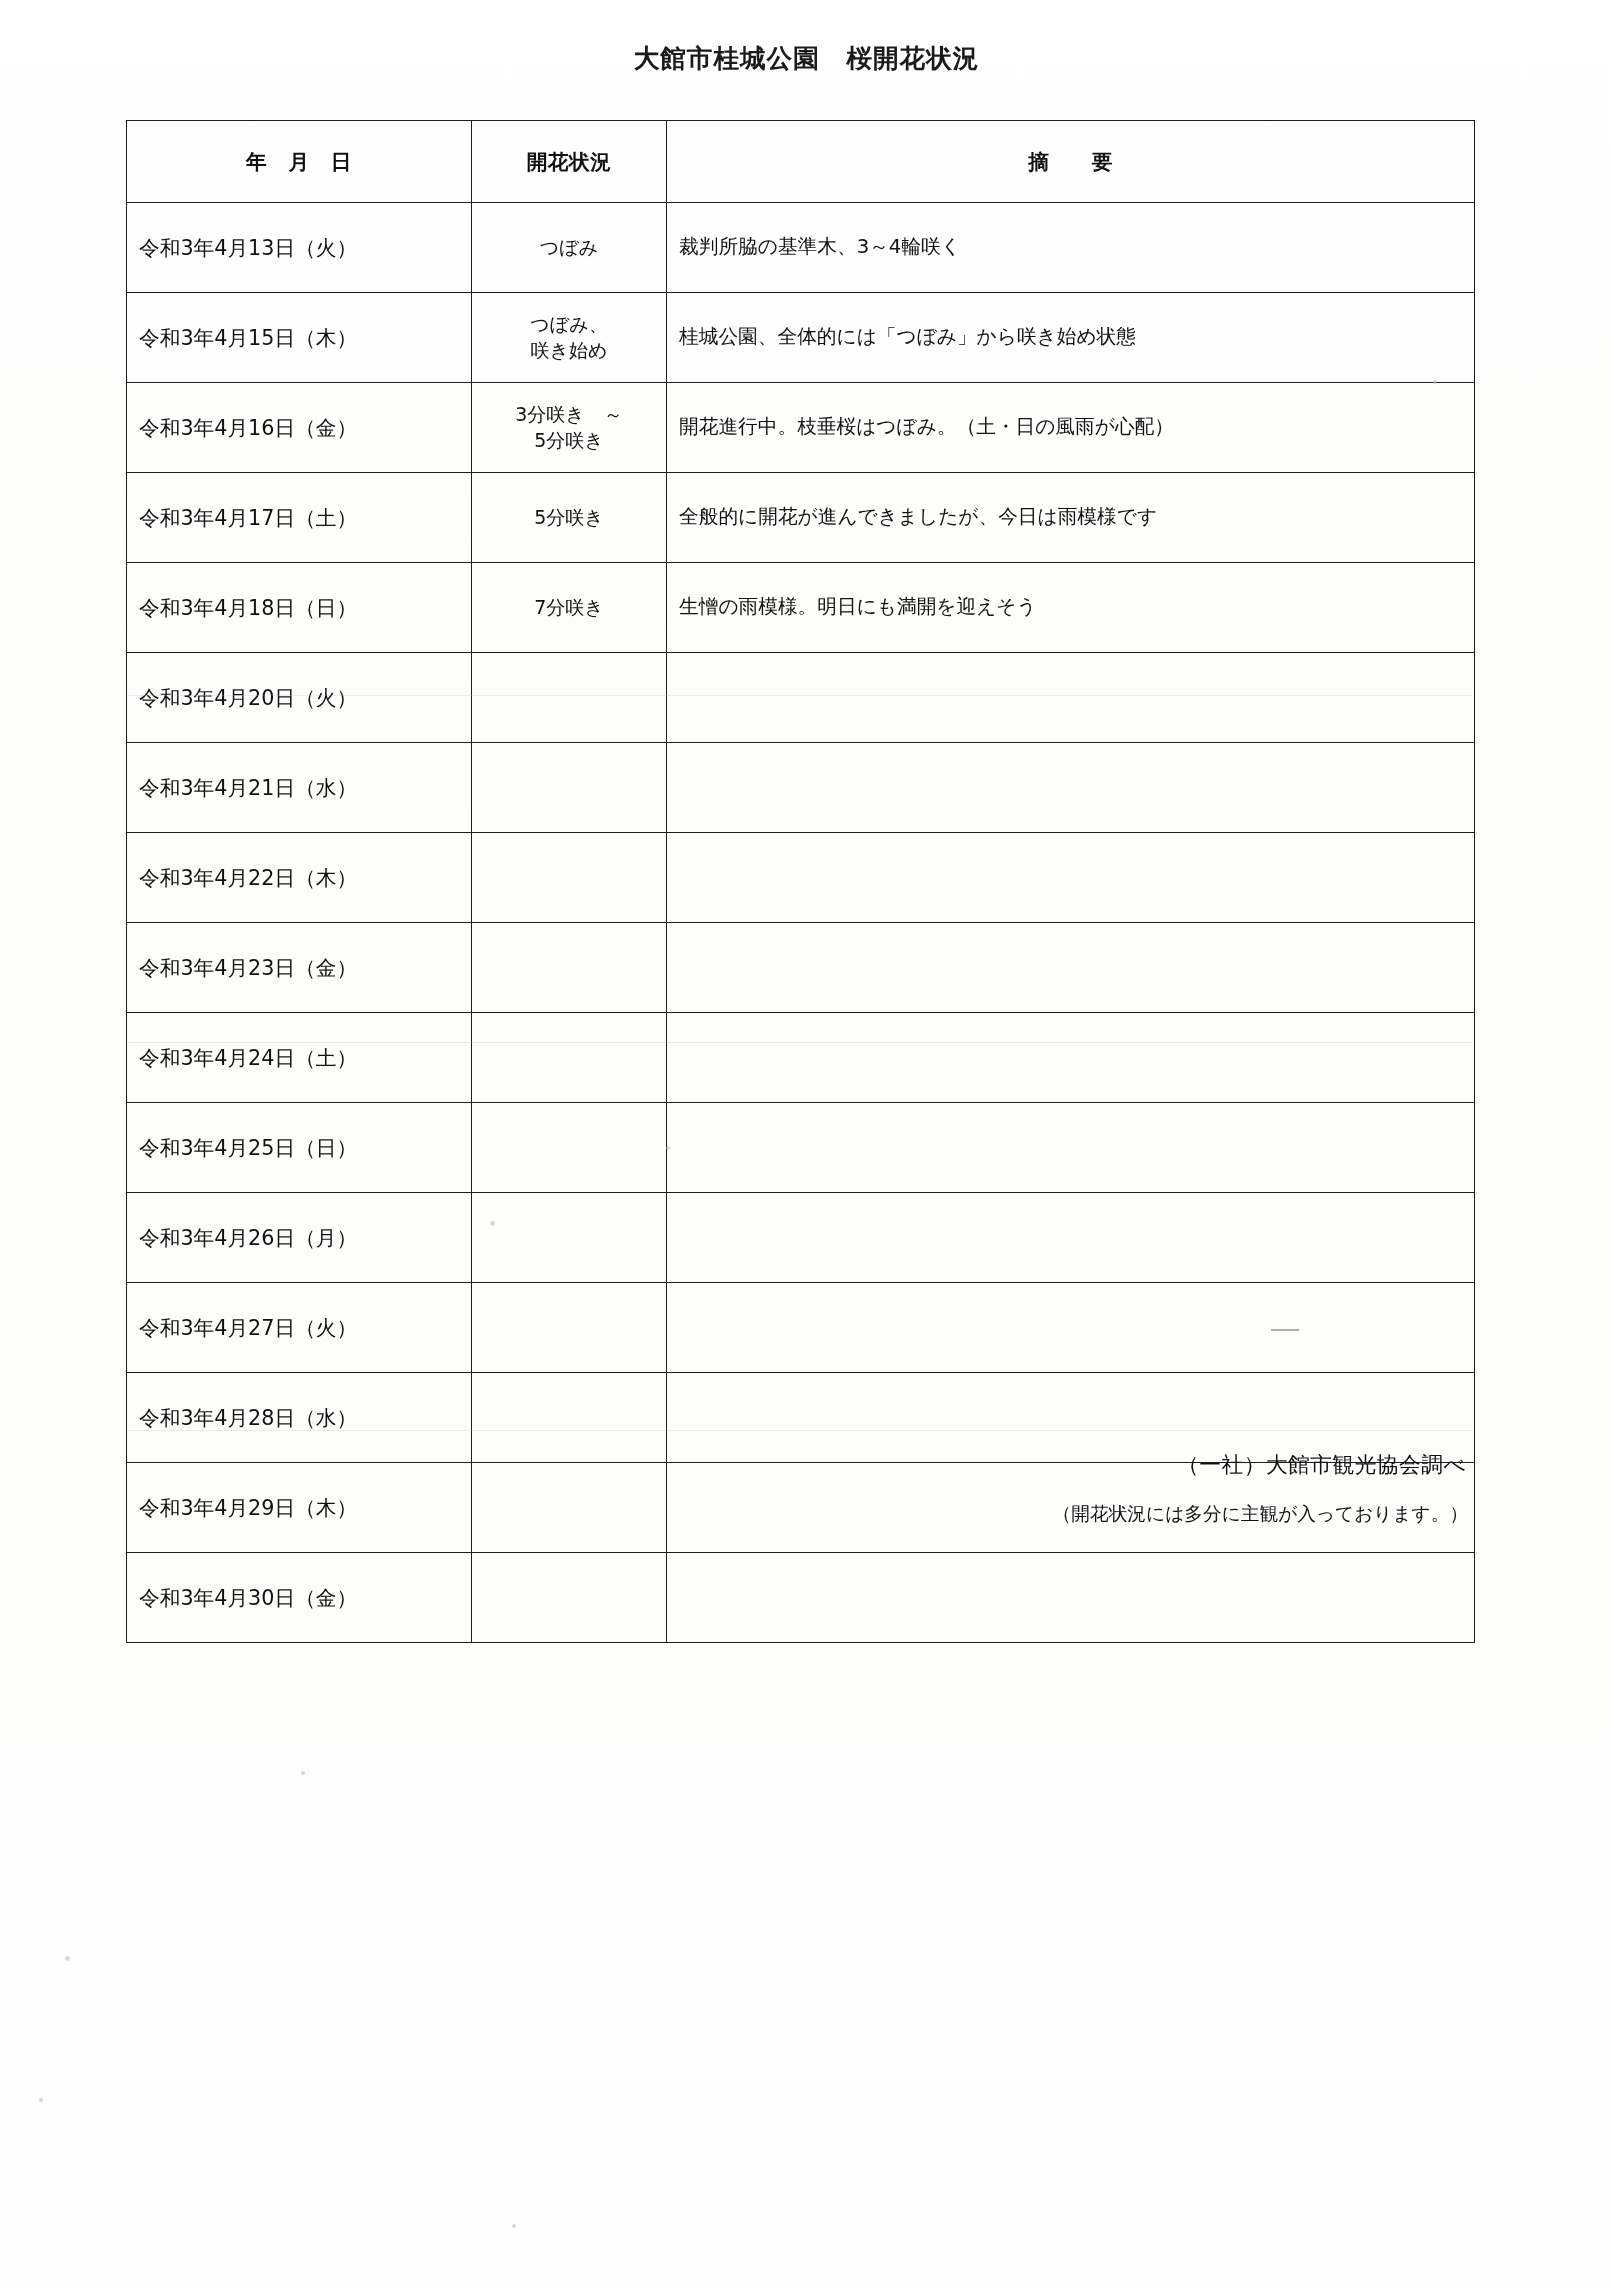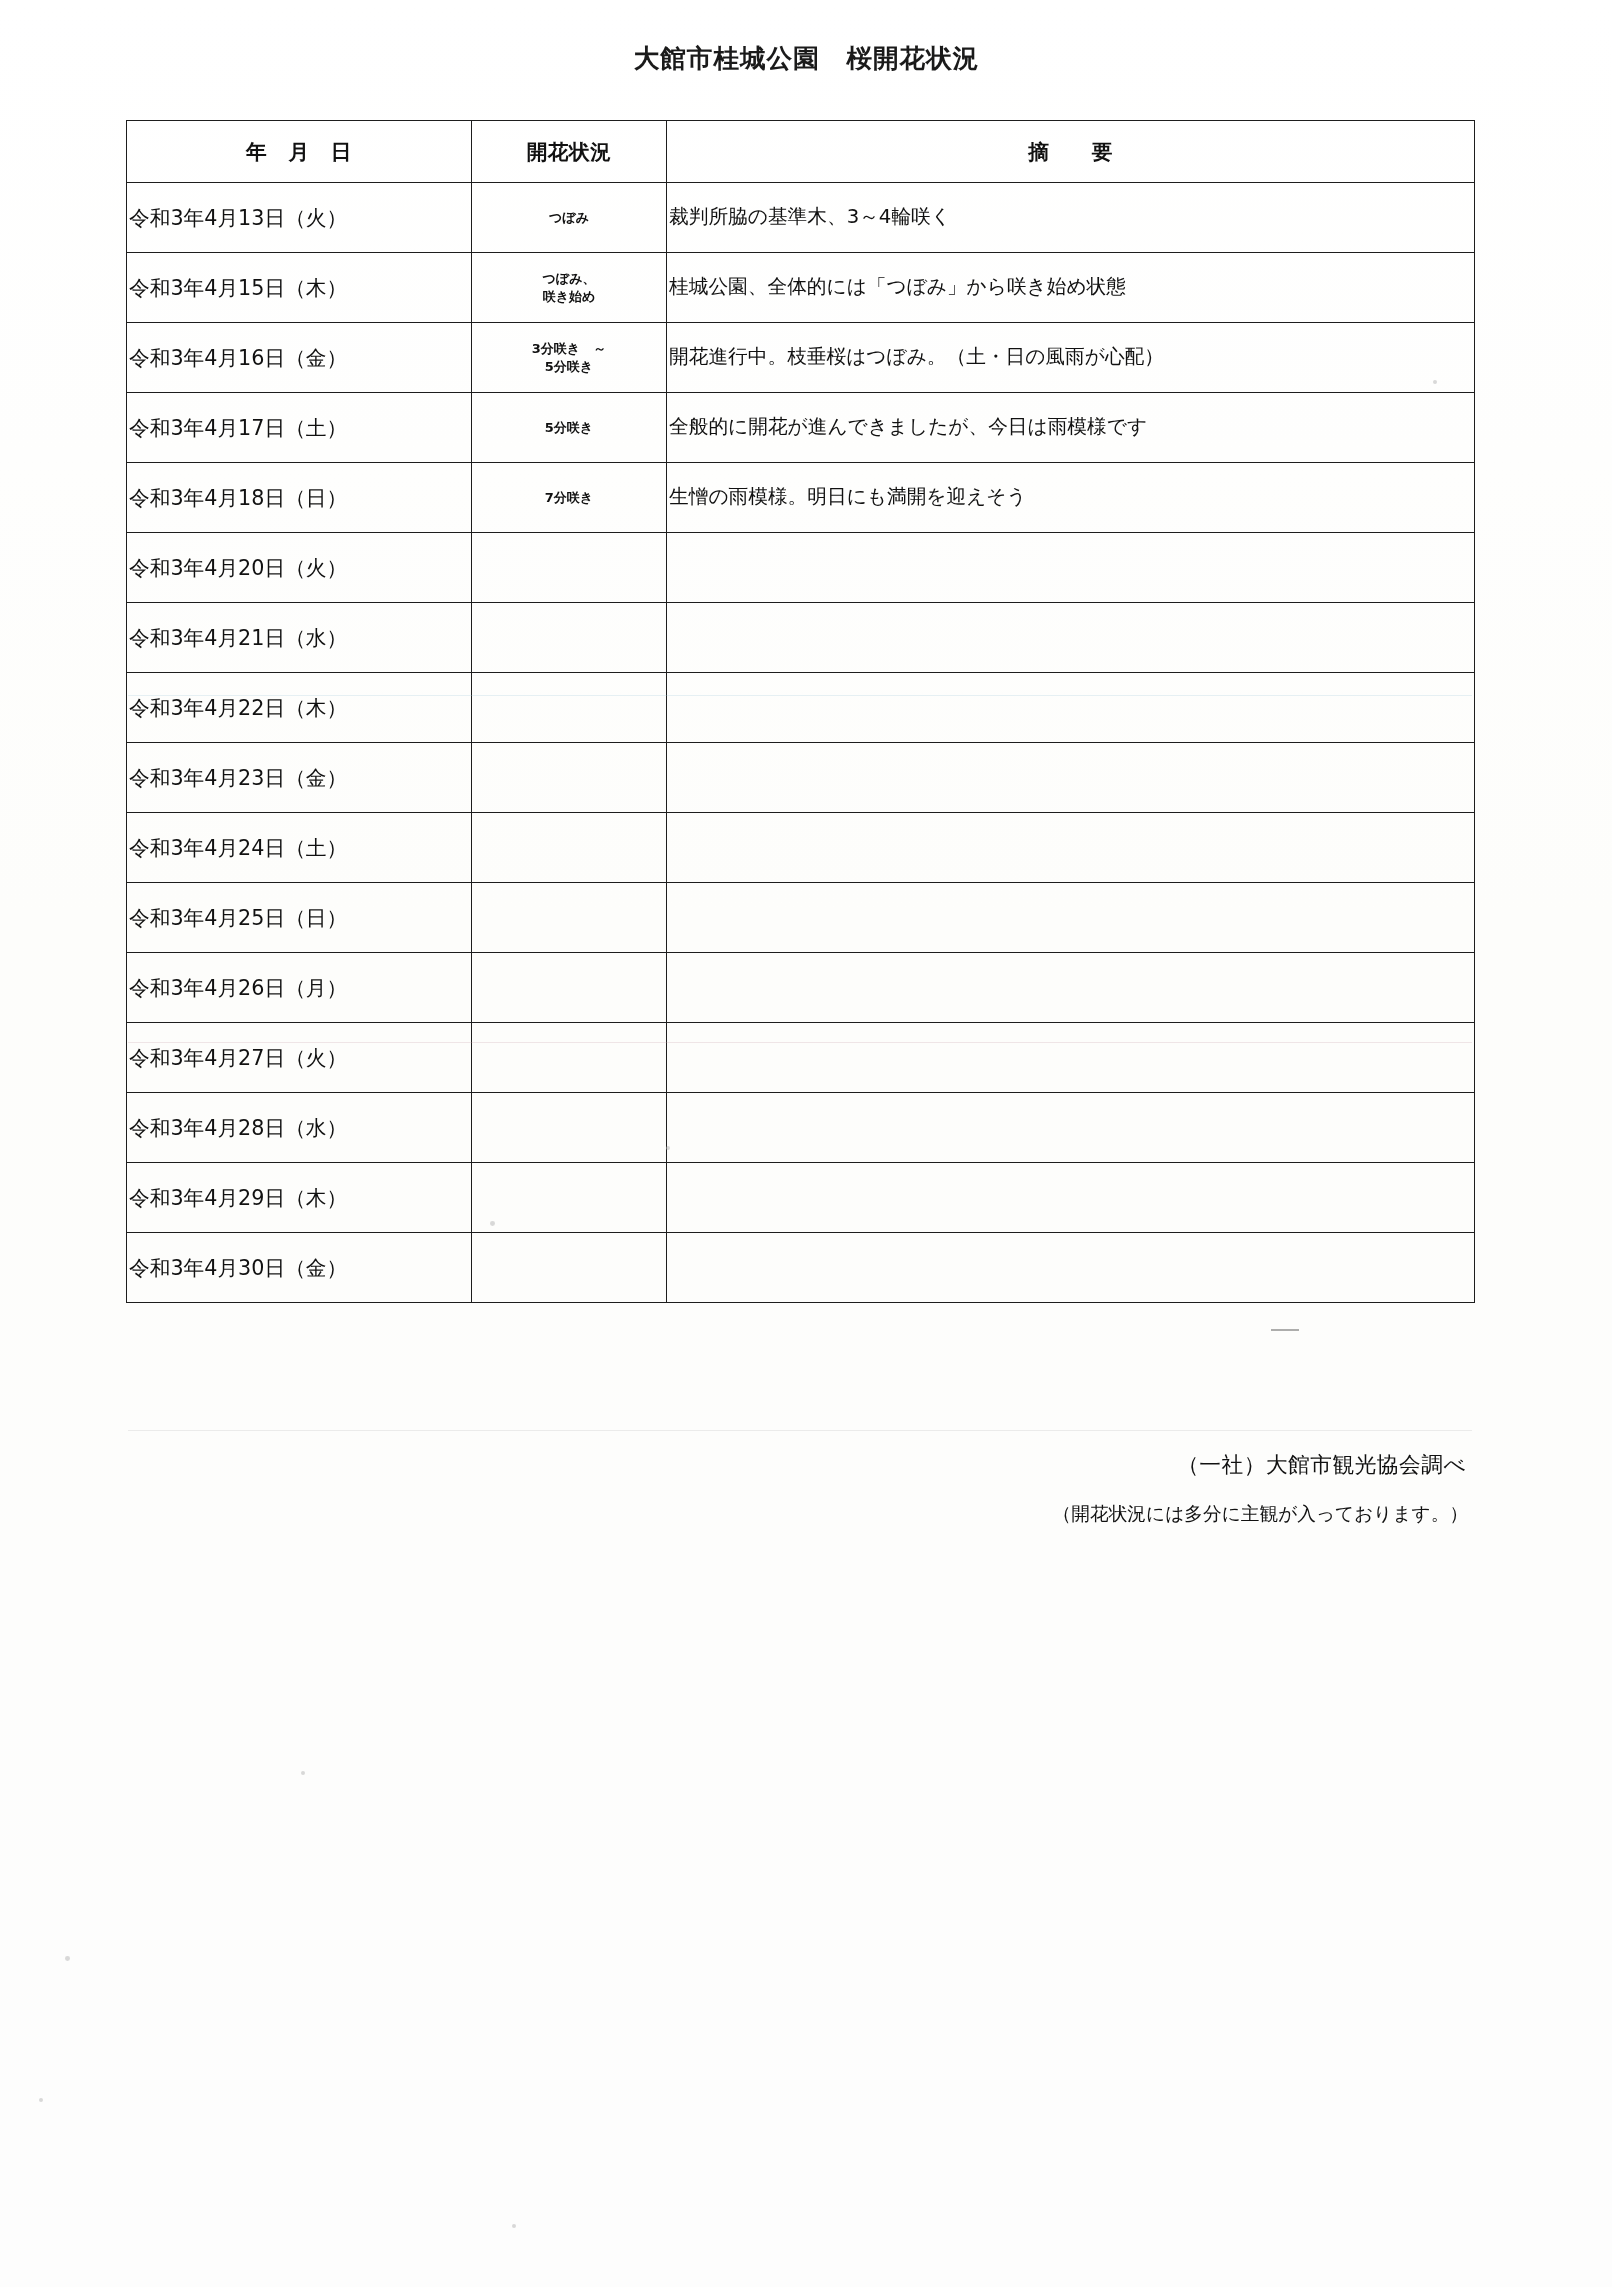--- a/index.html
+++ b/index.html
@@ -55,21 +55,21 @@
     width: 100%;
     table-layout: fixed;
   }
 
   table.sakura col.c-date { width: 345px; }
   table.sakura col.c-state { width: 195px; }
   table.sakura col.c-note { width: 808px; }
 
   table.sakura th, table.sakura td {
     border: 1.5px solid #1d1d1d;
-    padding: 2px;
+    padding: 12px;
     vertical-align: middle;
     background: transparent;
   }
 
   table.sakura thead th {
     height: 57px;
     font-size: 20.7px;
     font-weight: bold;
     font-family: "DejaVu Sans", sans-serif;
     letter-spacing: 0.5px;
@@ -87,23 +87,22 @@
   }
 
   td.state-cell {
     height: 65px;
     font-size: 18.7px;
     text-align: center;
     line-height: 1.32;
     font-family: "DejaVu Sans", sans-serif;
   }
   td.state-cell .small {
-    font-size: 13px;
+    font-size: 19px;
     display: block;
-    font-weight: bold;
   }
 
   td.note-cell {
     height: 65px;
     font-size: 19.7px;
     text-align: left;
     padding-left: 15.8px;
     line-height: 1.45;
     font-family: "DejaVu Sans", sans-serif;
   }

